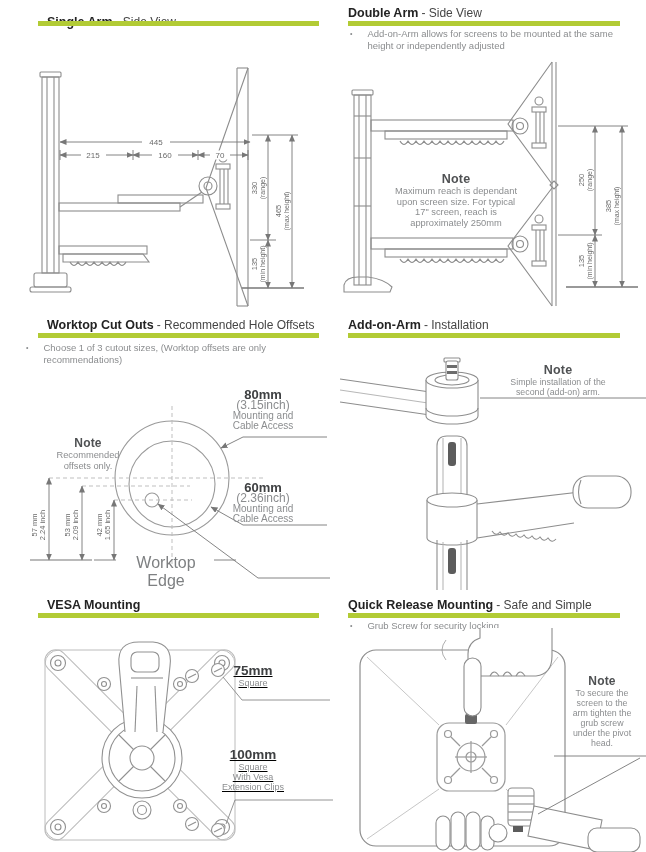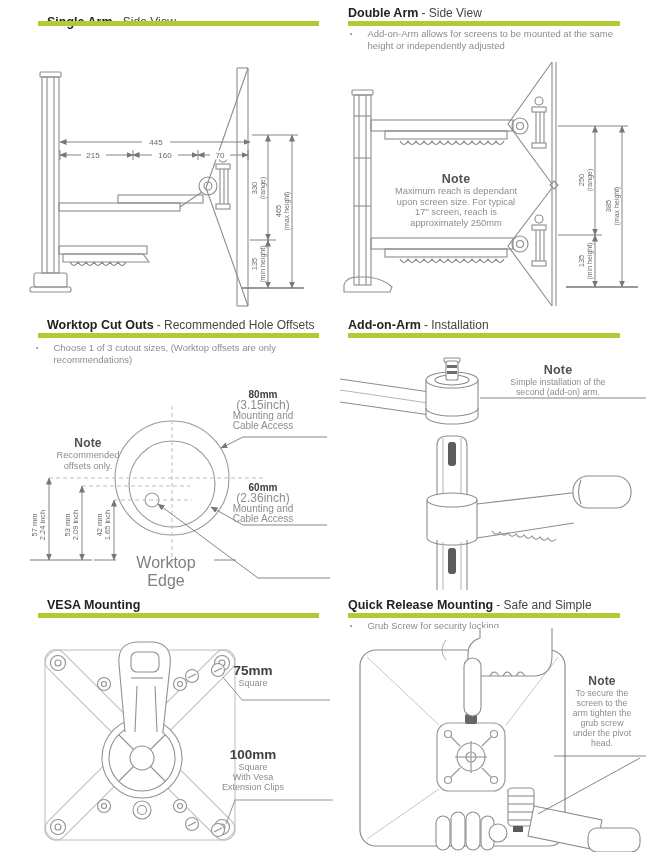--- a/index.html
+++ b/index.html
@@ -9,24 +9,24 @@
   .sec-title { position:absolute; font-size:12.5px; font-weight:bold; color:#232323; white-space:nowrap; }
   .sec-title .sub { font-weight:normal; font-size:12px; color:#454545; margin-left:3px; }
   .bar { position:absolute; height:5px; background:#b2cb35; }
   .bullet { position:absolute; font-size:9.5px; color:#8b8d8f; line-height:11.5px; display:flex; gap:15px; }
   .bullet .mark { font-size:7px; line-height:11px; }
   .note { position:absolute; text-align:center; }
   .note .nt { font-weight:bold; font-size:12.5px; color:#4f5153; letter-spacing:.2px; }
   .note .nb { font-size:9.3px; color:#8b8d8f; line-height:10.5px; }
   .note .nb.sm { font-size:8.8px; line-height:10px; }
   .cutlab { position:absolute; width:120px; text-align:center; }
-  .cutlab .sz { font-size:10px; font-weight:bold; color:#3e4042; line-height:13px; }
+  .cutlab .sz { font-size:13px; font-weight:bold; color:#3e4042; line-height:13px; }
   .cutlab .in { font-size:12px; font-weight:normal; color:#8b8d8f; line-height:9.5px; }
   .cutlab .d  { font-size:10px; color:#8b8d8f; line-height:10.5px; }
-  .vesalab { position:absolute; width:86px; text-align:center; }
+  .vesalab { position:absolute; width:86px; text-align:center;text-decoration:underline; }
   .vesalab .sz { font-size:13.5px; font-weight:bold; color:#3e4042; line-height:14px; }
   .vesalab .d  { font-size:9px; color:#8b8d8f; line-height:10px; }
   .edge-label { position:absolute; font-size:16px; color:#7e8082; text-align:center; }
   svg.diag { position:absolute; overflow:visible; }
   svg text { font-family:"Liberation Sans", sans-serif; }
 </style>
 </head>
 <body>
 
 <div class="page">
@@ -42,21 +42,21 @@
   <div class="bar" style="left: 348px; top: 21px; width: 272px; background: rgb(178, 203, 53);"></div>
   <div class="bullet" style="left:350px;top:28px;width:290px">
     <span class="mark">•</span>
     <span>Add-on-Arm allows for screens to be mounted at the same height or independently adjusted</span>
   </div>
 
   <div class="sec-title" style="left:47px;top:318px">
     <b>Worktop Cut Outs</b><span class="sub">- Recommended Hole Offsets</span>
   </div>
   <div class="bar" style="left: 38px; top: 333px; width: 281px; background: rgb(178, 203, 53);"></div>
-  <div class="bullet" style="left:36px;top:342px;width:250px">
+  <div class="bullet" style="left:26px;top:342px;width:250px">
     <span class="mark">•</span>
     <span>Choose 1 of 3 cutout sizes, (Worktop offsets are only recommendations)</span>
   </div>
 
   <div class="sec-title" style="left:348px;top:318px">
     <b>Add-on-Arm</b><span class="sub">- Installation</span>
   </div>
   <div class="bar" style="left: 348px; top: 333px; width: 272px; background: rgb(178, 203, 53);"></div>
 
   <div class="sec-title" style="left:47px;top:598px">

